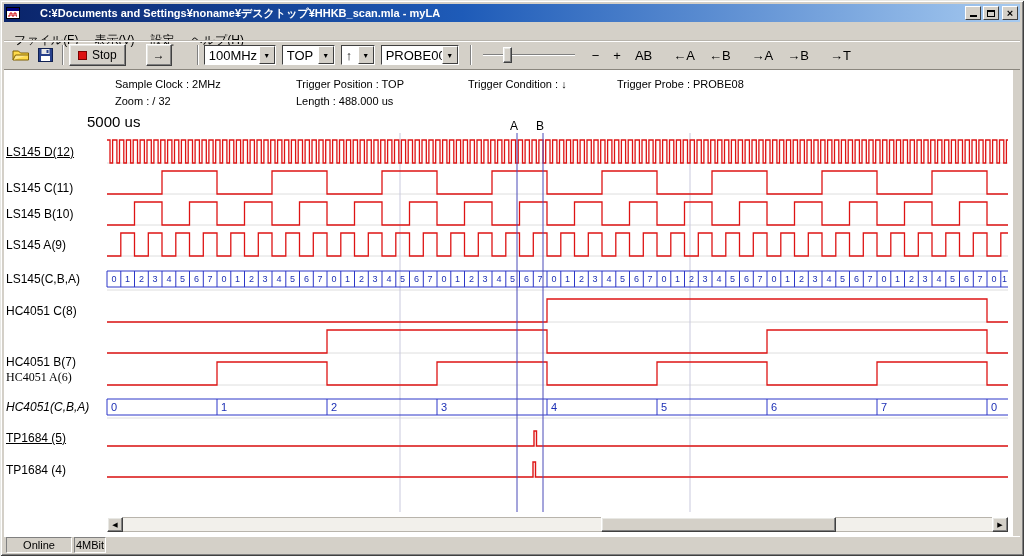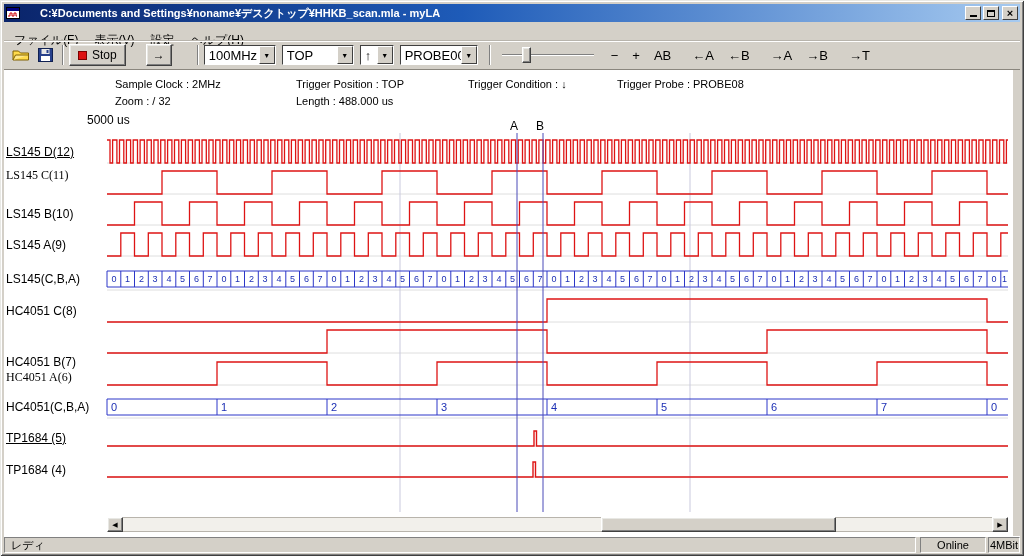--- a/index.html
+++ b/index.html
@@ -42,21 +42,21 @@
   .slider{position:relative;width:92px;height:20px;margin:0 10px 0 6px}
   .slider-track{position:absolute;left:0;right:0;top:9px;height:2px;background:#808080;border-bottom:1px solid #fff}
   .slider-thumb{position:absolute;left:20px;top:2px;width:9px;height:16px;background:#d4d0c8;
     border:1px solid;border-color:#fff #404040 #404040 #fff;box-shadow:inset -1px -1px 0 #808080,inset 1px 1px 0 #e8e8e4}
   .flat-btn{font-size:13px;margin:0 7px;white-space:nowrap}
   .gap{margin-left:14px}
   
   .main{position:absolute;left:4px;top:70px;width:1009px;height:466px;background:#fff;z-index:1}
   .info{position:absolute;top:78px;font-size:11px;z-index:4;white-space:nowrap}
   .info.t2{top:95px}
-  .time-div{position:absolute;left:87px;top:113px;font-size:12px;z-index:4}
+  .time-div{position:absolute;left:87px;top:113px;font-size:15px;z-index:4}
   .ch-label{position:absolute;left:6px;font-size:12px;white-space:nowrap;z-index:4}
   #wave-svg{position:absolute;left:0;top:0;z-index:3;pointer-events:none}
   
   .hscroll{position:absolute;left:107px;top:517px;width:901px;height:15px;background:#f2f0eb;
     border:1px solid #b8b4ac;z-index:5}
   .scroll-btn{position:absolute;top:-1px;width:16px;height:15px;background:#d4d0c8;border:1px solid;
     border-color:#fff #404040 #404040 #fff;box-shadow:inset -1px -1px 0 #808080,inset 1px 1px 0 #e8e8e4;
     display:flex;align-items:center;justify-content:center;font-size:7px}
   .scroll-left{left:-1px}.scroll-right{right:-1px}
   .scroll-thumb{position:absolute;left:493px;top:-1px;width:235px;height:15px;background:#d4d0c8;
@@ -119,21 +119,21 @@
     <span>Stop</span>
   </button>
   <button class="raised-btn" style="padding:0 6px;font-weight:bold">
     <span>→</span>
   </button>
   <span class="tsep"></span>
   <span class="combo" style="width:72px">
     <span class="combo-text">100MHz</span>
     <span class="combo-arrow">▼</span>
   </span>
-  <span class="combo" style="width:72px">
+  <span class="combo" style="width:53px">
     <span class="combo-text">TOP</span>
     <span class="combo-arrow">▼</span>
   </span>
   <span class="combo" style="width:34px">
     <span class="combo-text">↑</span>
     <span class="combo-arrow">▼</span>
   </span>
   <span class="combo" style="width:78px">
     <span class="combo-text">PROBE00</span>
     <span class="combo-arrow">▼</span>
@@ -158,28 +158,28 @@
 <span class="info" style="left:115px">Sample Clock : 2MHz</span>
 <span class="info" style="left:296px">Trigger Position : TOP</span>
 <span class="info" style="left:468px">Trigger Condition : ↓</span>
 <span class="info" style="left:617px">Trigger Probe : PROBE08</span>
 <span class="info t2" style="left:115px">Zoom : /  32</span>
 <span class="info t2" style="left:296px">Length : 488.000 us</span>
 <span class="time-div">5000 us</span>
 
 <div id="labels">
     <div class="ch-label" style="top: 145px; text-decoration: underline;">LS145 D(12)</div>
-    <div class="ch-label" style="top: 168px; font-family: Liberation Serif, serif;">LS145 C(11)</div>
+    <div class="ch-label" style="top: 181px;">LS145 C(11)</div>
     <div class="ch-label" style="top: 207px;">LS145 B(10)</div>
     <div class="ch-label" style="top: 238px;">LS145 A(9)</div>
     <div class="ch-label" style="top: 272px;">LS145(C,B,A)</div>
     <div class="ch-label" style="top: 304px;">HC4051 C(8)</div>
     <div class="ch-label" style="top: 355px;">HC4051 B(7)</div>
     <div class="ch-label" style="top: 370px; font-family: Liberation Serif, serif;">HC4051 A(6)</div>
-    <div class="ch-label" style="top: 400px;">HC4051(C,B,A)</div>
+    <div class="ch-label" style="top: 400px; font-style: italic;">HC4051(C,B,A)</div>
     <div class="ch-label" style="top: 431px; text-decoration: underline;">TP1684 (5)</div>
     <div class="ch-label" style="top: 463px; text-align: center;">TP1684 (4)</div>
   </div>
 
 <svg id="wave-svg" width="1024" height="556">
     <line x1="107" y1="163" x2="1008" y2="163" stroke="#dedede" stroke-width="1"></line>
     <line x1="107" y1="194" x2="1008" y2="194" stroke="#dedede" stroke-width="1"></line>
     <line x1="107" y1="225" x2="1008" y2="225" stroke="#dedede" stroke-width="1"></line>
     <line x1="107" y1="256" x2="1008" y2="256" stroke="#dedede" stroke-width="1"></line>
     <line x1="107" y1="290" x2="1008" y2="290" stroke="#dedede" stroke-width="1"></line>
@@ -360,16 +360,15 @@
     <text x="540" y="130" font-size="12" fill="#000" text-anchor="middle" font-family="&quot;Liberation Sans&quot;,sans-serif">B</text>
   </svg>
 
 <div class="hscroll">
   <span class="scroll-btn scroll-left">◀</span>
   <span class="scroll-thumb"></span>
   <span class="scroll-btn scroll-right">▶</span>
 </div>
 
 <div class="statusbar">
-  <span class="status-left">レディ</span>
   <span class="status-cell cell-online">Online</span>
   <span class="status-cell cell-mem">4MBit</span>
 </div>
 
 </body></html>

